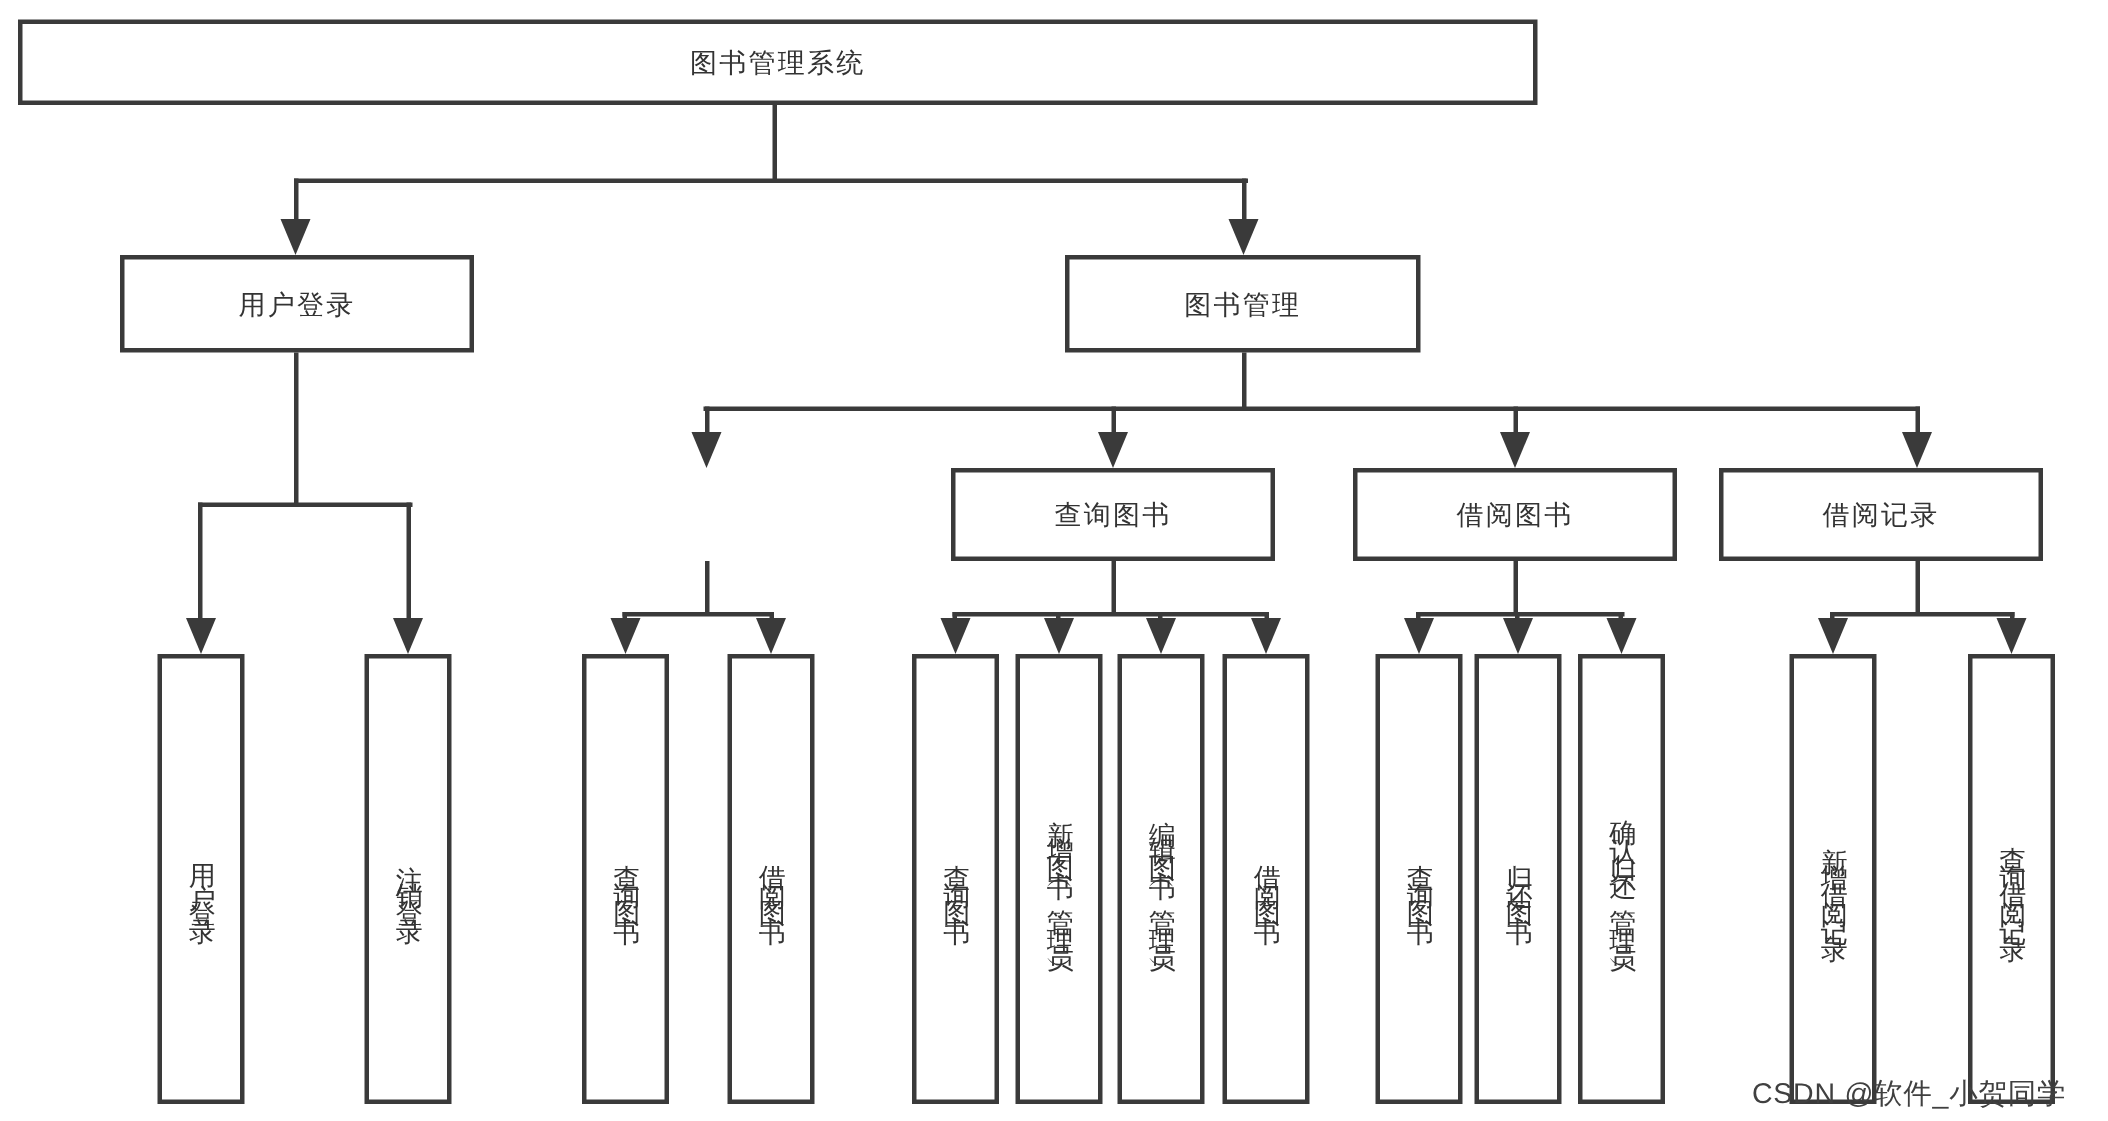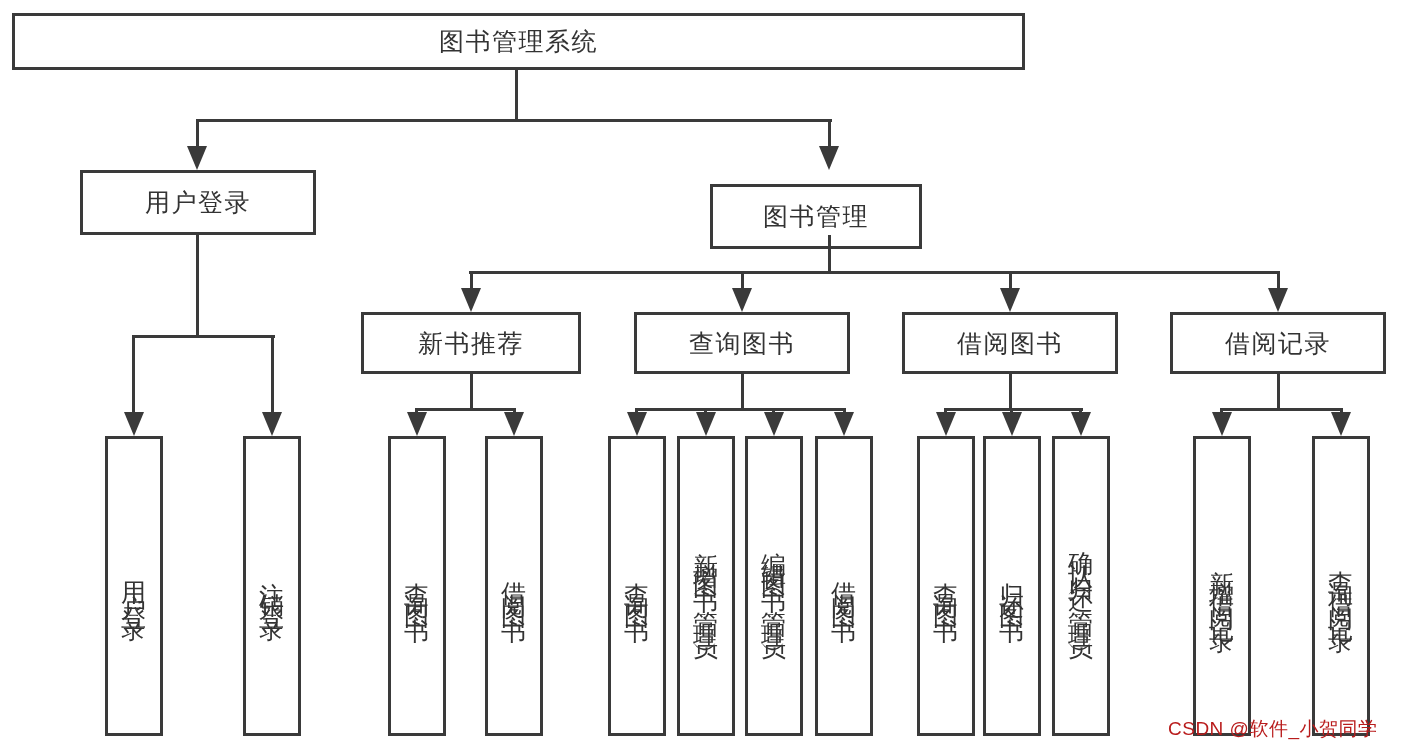--- a/index.html
+++ b/index.html
@@ -15,21 +15,21 @@
     position:absolute;
     background:#ffffff;
     border:3px solid #3a3a3a;
     box-sizing:border-box;
     display:flex;
     align-items:center;
     justify-content:center;
   }
   .box .lbl{
     color:#333333;
-    font-size:25px;
+    font-size:18px;
     letter-spacing:1.5px;
     white-space:nowrap;
   }
   .box.v .lbl{
     writing-mode:vertical-rl;
     text-orientation:mixed;
     letter-spacing:12px;
     white-space:normal;
     line-height:1.2;
   }
@@ -41,21 +41,21 @@
     position:absolute;
     width:0;height:0;
     border-left:10px solid transparent;
     border-right:10px solid transparent;
     border-top:24px solid #3a3a3a;
   }
   .watermark{
     position:absolute;
     left:1168px;top:716px;
     font-size:19px;
-    color:#b91c1c;
+    color:#404040;
     letter-spacing:0.5px;
     white-space:nowrap;
     z-index:5;
   }
 </style>
 </head>
 <body>
 
 <div id="stage">
 
@@ -68,21 +68,21 @@
     <div class="h" style="left:196px;top:119px;width:636px"></div>
     <div class="vl" style="left:196px;top:119px;height:32px"></div>
     <div class="tri" style="left:187px;top:146px"></div>
     <div class="vl" style="left:828px;top:119px;height:32px"></div>
     <div class="tri" style="left:819px;top:146px"></div>
   </div>
 
   <div class="box" style="left:80px;top:170px;width:236px;height:65px">
     <span class="lbl">用户登录</span>
   </div>
-  <div class="box" style="left:710px;top:184px;width:212px;height:65px">
+  <div class="box" style="left:710px;top:170px;width:237px;height:65px">
     <span class="lbl">图书管理</span>
   </div>
 
   <div>
     <div class="vl" style="left:196px;top:235px;height:102px"></div>
     <div class="h" style="left:132px;top:335px;width:143px"></div>
     <div class="vl" style="left:132px;top:335px;height:80px"></div>
     <div class="tri" style="left:124px;top:412px"></div>
     <div class="vl" style="left:271px;top:335px;height:80px"></div>
     <div class="tri" style="left:262px;top:412px"></div>
@@ -94,30 +94,27 @@
     <div class="vl" style="left:470px;top:271px;height:22px"></div>
     <div class="tri" style="left:461px;top:288px"></div>
     <div class="vl" style="left:741px;top:271px;height:22px"></div>
     <div class="tri" style="left:732px;top:288px"></div>
     <div class="vl" style="left:1009px;top:271px;height:22px"></div>
     <div class="tri" style="left:1000px;top:288px"></div>
     <div class="vl" style="left:1277px;top:271px;height:22px"></div>
     <div class="tri" style="left:1268px;top:288px"></div>
   </div>
 
-  <div class="box" style="left:361px;top:312px;width:220px;height:62px">
-    <span class="lbl">新书推荐</span>
-  </div>
   <div class="box" style="left:634px;top:312px;width:216px;height:62px">
     <span class="lbl">查询图书</span>
   </div>
   <div class="box" style="left:902px;top:312px;width:216px;height:62px">
     <span class="lbl">借阅图书</span>
   </div>
-  <div class="box" style="left:1170px;top:312px;width:216px;height:62px">
+  <div class="box" style="left:1146px;top:312px;width:216px;height:62px">
     <span class="lbl">借阅记录</span>
   </div>
 
   <div>
     <div class="vl" style="left:470px;top:374px;height:36px"></div>
     <div class="h" style="left:415px;top:408px;width:101px"></div>
     <div class="vl" style="left:415px;top:408px;height:10px"></div>
     <div class="tri" style="left:407px;top:412px"></div>
     <div class="vl" style="left:513px;top:408px;height:10px"></div>
     <div class="tri" style="left:504px;top:412px"></div>

